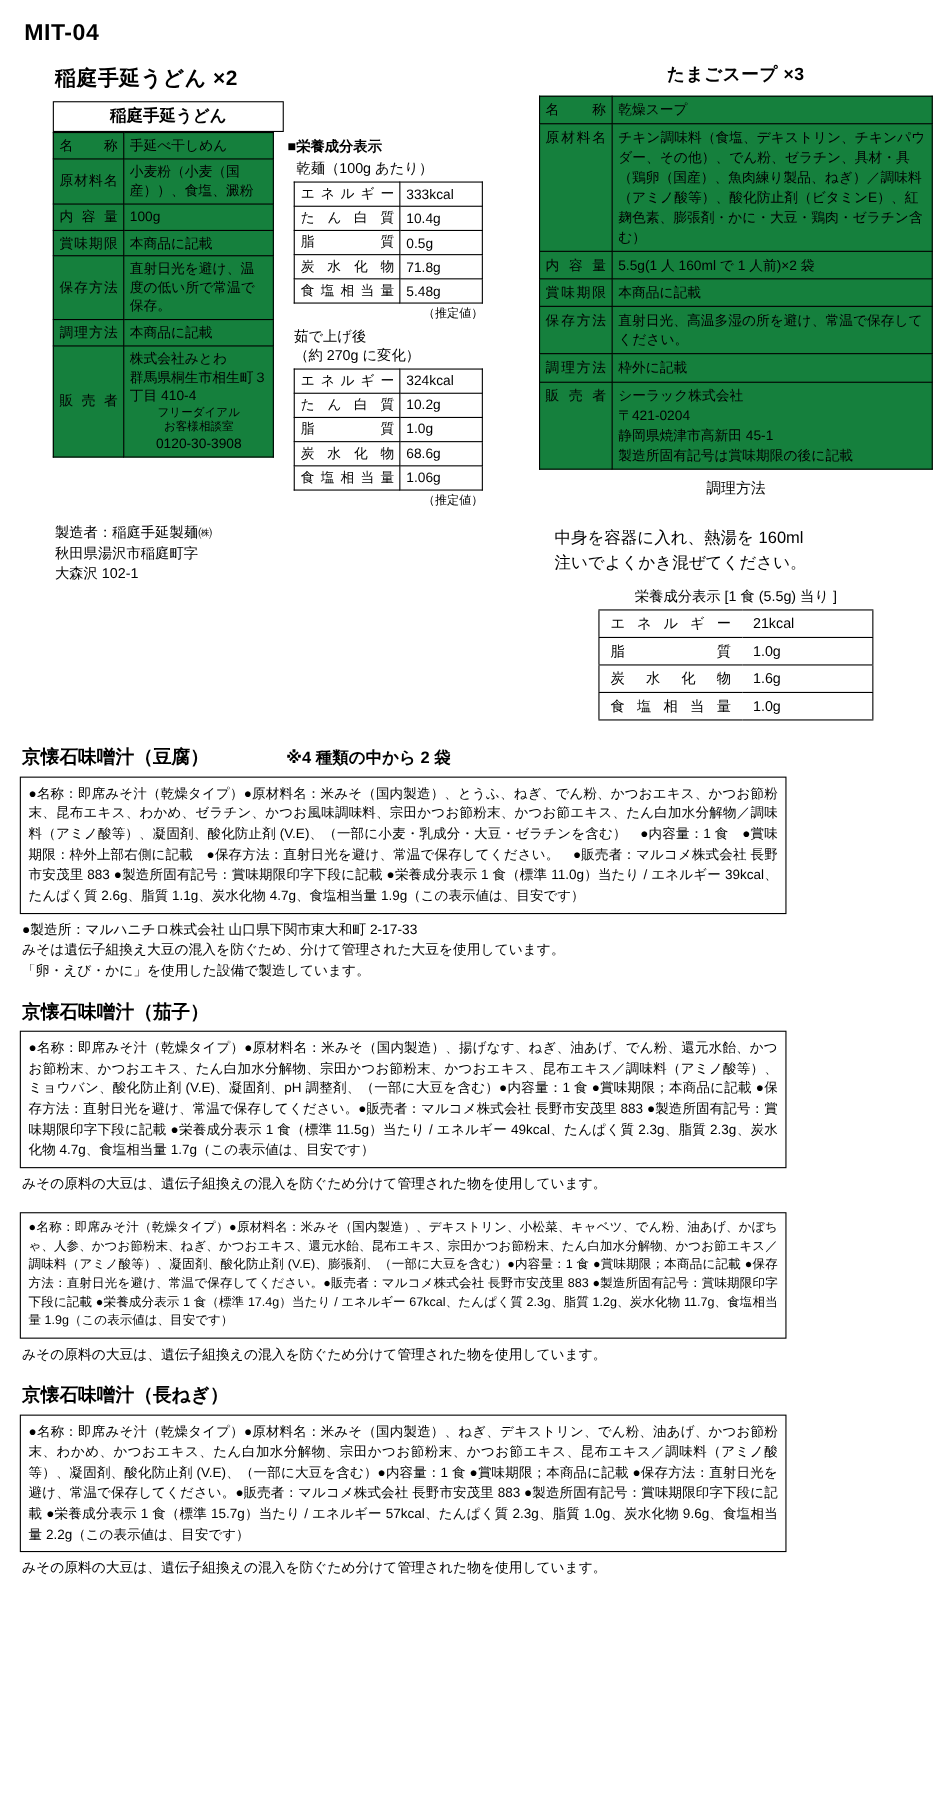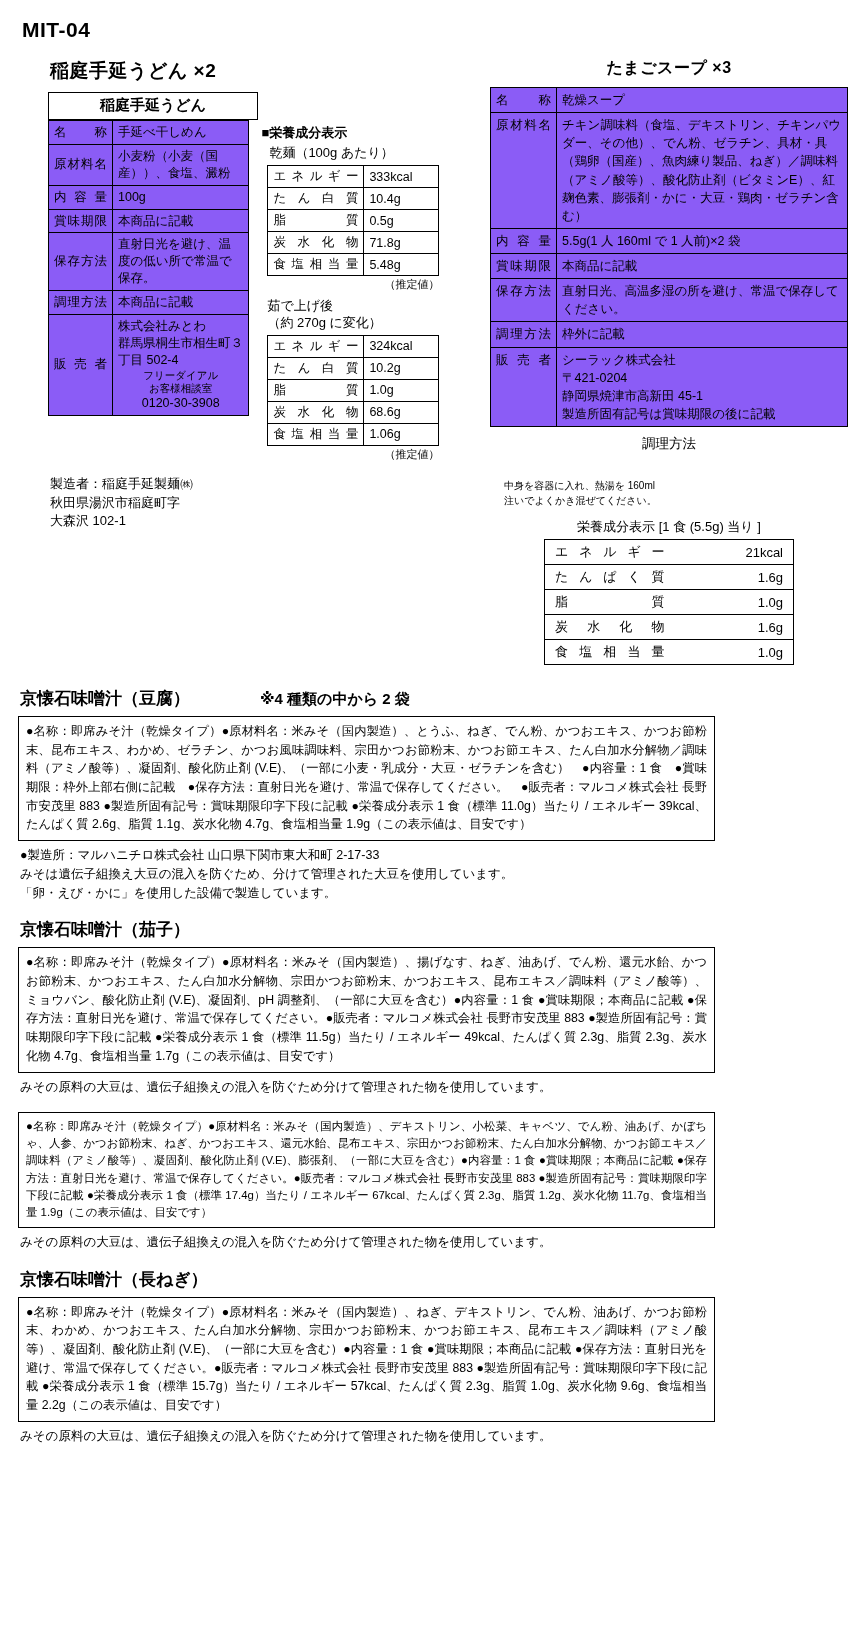--- a/index.html
+++ b/index.html
@@ -56,21 +56,21 @@
     font-weight: bold;
     padding: 3px 0 4px 0;
     margin-bottom: 0;
     background: #fff;
   }
 
   table.lbl {
     border-collapse: collapse;
     font-size: 12.5px;
     line-height: 1.35;
-    background: #8b5cf6;
+    background: #15803d;
   }
   table.lbl td {
     border: 1px solid #000;
     padding: 3px 5px;
     vertical-align: middle;
   }
   table.lbl td.hd {
     width: 66px;
     text-align: justify;
     text-align-last: justify;
@@ -147,21 +147,21 @@
     padding-top: 4px;
   }
   table.soup td.body { line-height: 1.45; }
 
   .cook-title {
     text-align: center;
     font-size: 13.5px;
     margin: 8px 0 2px 0;
   }
   .cook-text {
-    font-size: 10px;
+    font-size: 15px;
     line-height: 1.45;
     margin-left: 14px;
     margin-top: 26px;
   }
   .nutri-caption {
     font-size: 13px;
     text-align: center;
     margin: 10px 0 3px 0;
   }
   table.soup-nutri {
@@ -176,21 +176,21 @@
     border-right: none;
     padding: 3px 10px;
   }
   table.soup-nutri { border-left: 1px solid #000; border-right: 1px solid #000; }
   table.soup-nutri td.k {
     text-align: justify;
     text-align-last: justify;
     white-space: nowrap;
     width: 130px;
   }
-  table.soup-nutri td.v { text-align: right; }
+  table.soup-nutri td.v { text-align: left; }
 
   
   .miso-section { margin-top: 22px; }
   .miso-head-row {
     display: flex;
     align-items: baseline;
     gap: 70px;
     margin: 0 0 6px 2px;
   }
   .miso-title {
@@ -253,21 +253,21 @@
             <td>直射日光を避け、温度の低い所で常温で保存。</td>
           </tr>
           <tr>
             <td class="hd">調理方法</td>
             <td>本商品に記載</td>
           </tr>
           <tr>
             <td class="hd">販 売 者</td>
             <td class="seller-cell">
               <div class="addr">株式会社みとわ</div>
-              <div class="addr">群馬県桐生市相生町３丁目 502-4</div>
+              <div class="addr">群馬県桐生市相生町３丁目 410-4</div>
               <div class="small-line">フリーダイアル</div>
               <div class="small-line">お客様相談室</div>
               <div class="tel">0120-30-3908</div>
             </td>
           </tr>
         </tbody>
           </table>
 
         <div class="nutri-block">
           <div class="nutri-head">■栄養成分表示</div>
@@ -375,24 +375,20 @@
       <div class="cook-title">調理方法</div>
       <div class="cook-text" style="white-space:pre-line;">中身を容器に入れ、熱湯を 160ml
 注いでよくかき混ぜてください。</div>
 
       <div class="nutri-caption">栄養成分表示 [1 食 (5.5g) 当り ]</div>
       <table class="soup-nutri">
         <tbody>
             <tr>
           <td class="k">エネルギー</td>
           <td class="v">21kcal</td>
-        </tr>
-        <tr>
-          <td class="k">たんぱく質</td>
-          <td class="v">1.6g</td>
         </tr>
         <tr>
           <td class="k">脂　　　質</td>
           <td class="v">1.0g</td>
         </tr>
         <tr>
           <td class="k">炭 水 化 物</td>
           <td class="v">1.6g</td>
         </tr>
         <tr>

